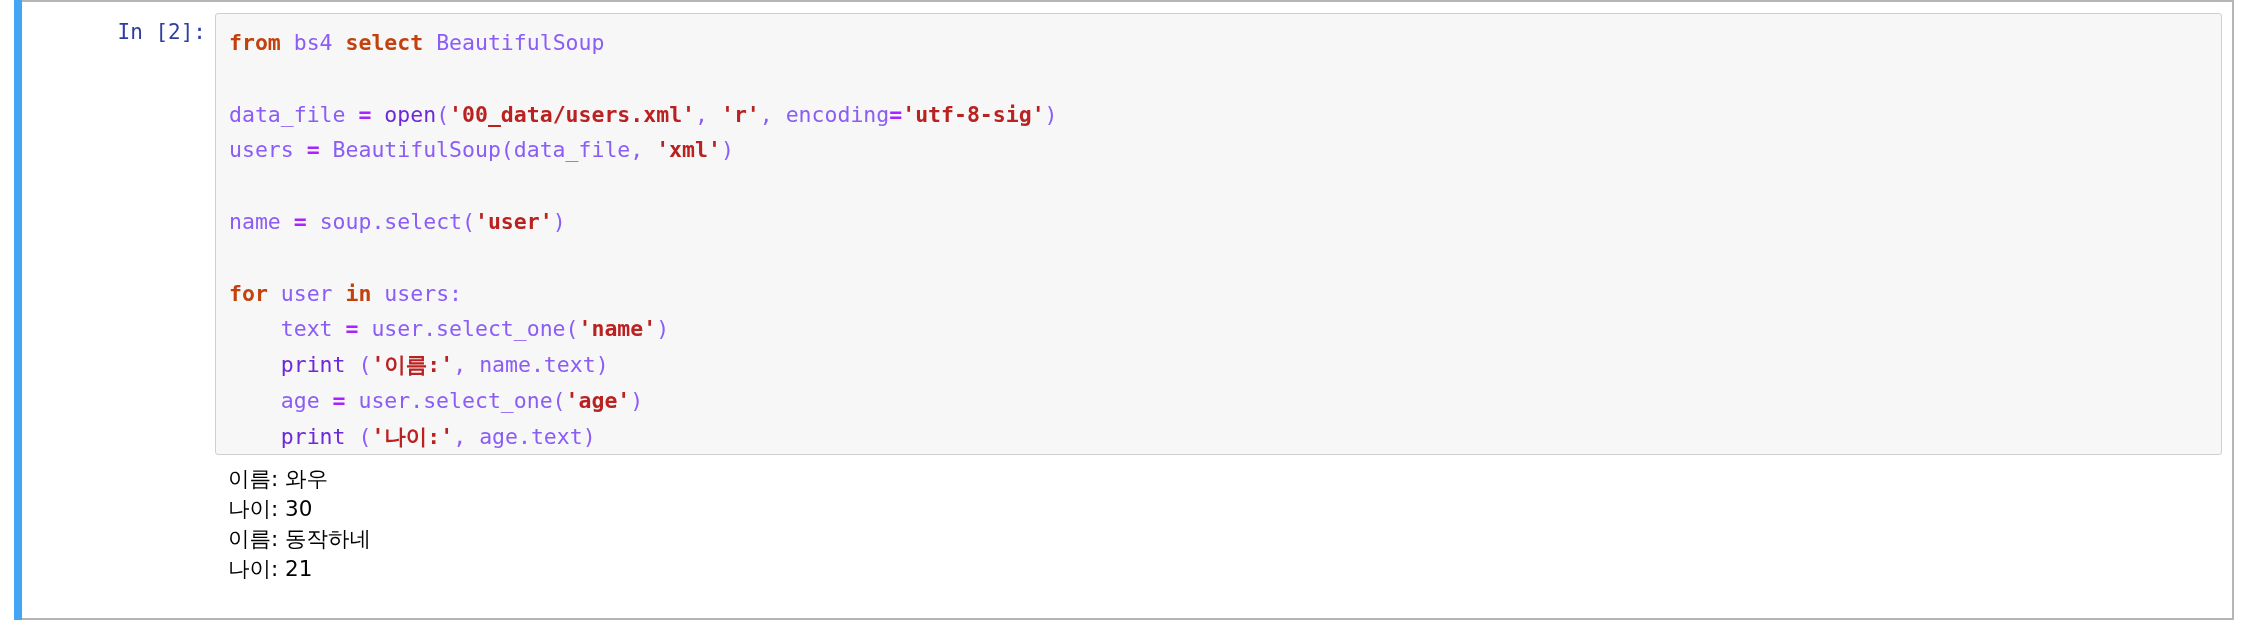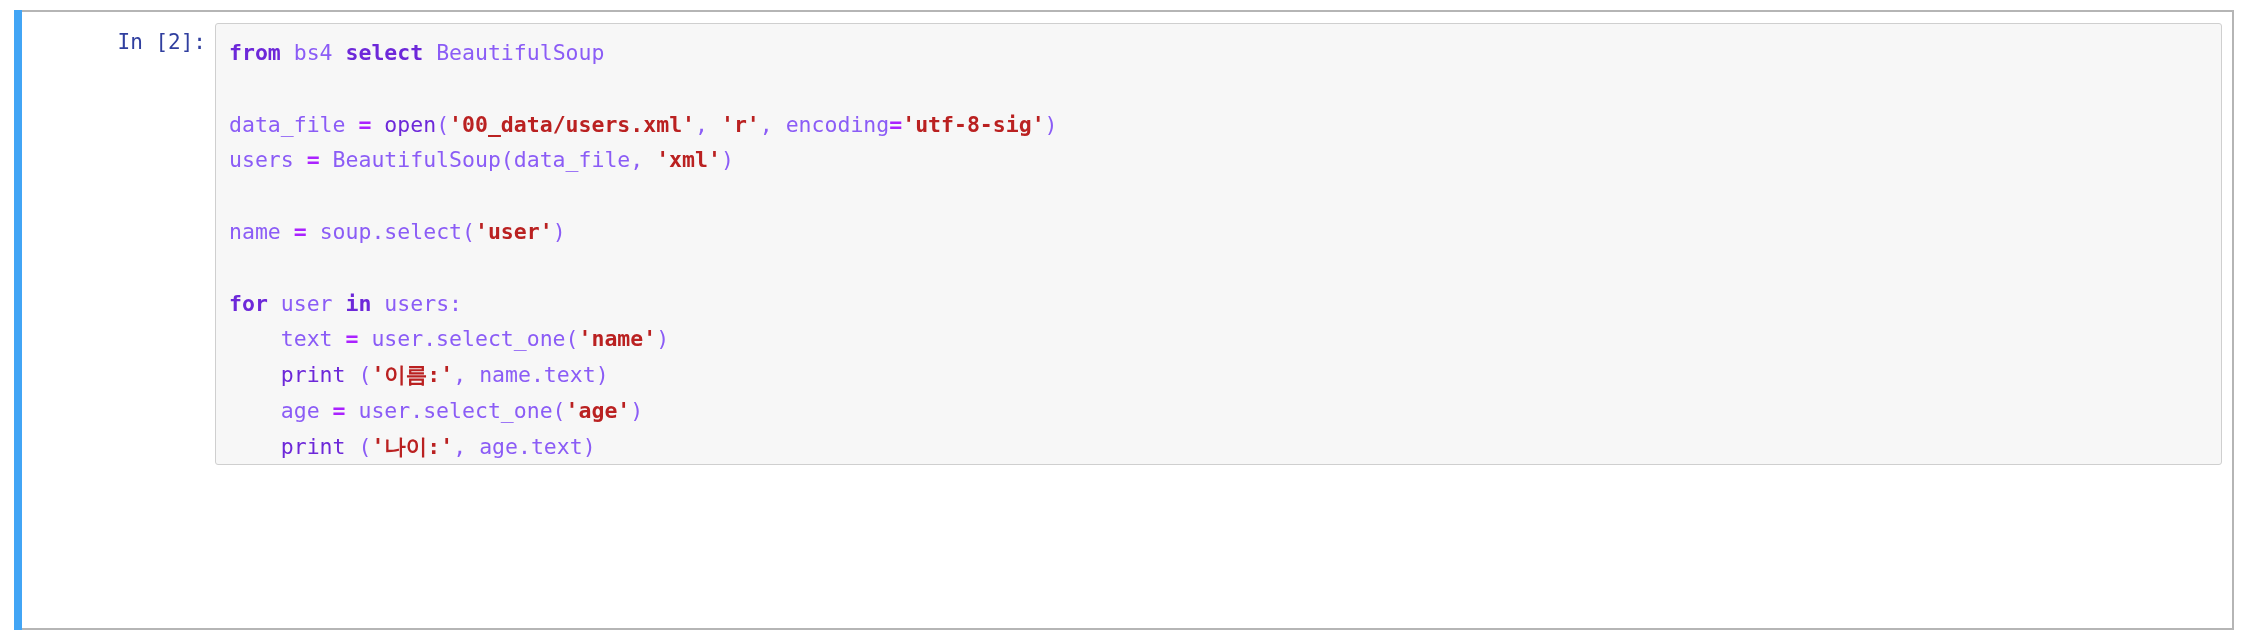--- a/index.html
+++ b/index.html
@@ -6,21 +6,21 @@
   html, body {
     margin: 0; padding: 0;
     width: 2248px; height: 644px;
     background: #ffffff;
     font-family: "Liberation Sans", sans-serif;
   }
 
   #notebook-cell {
     position: absolute;
     left: 14px;
-    top: 10px;
+    top: 0;
     width: 2220px;
     height: 620px;
     background: #ffffff;
   }
 
   
   #cell-select-bar {
     position: absolute;
     left: 0px;
     top: 0px;
@@ -74,21 +74,21 @@
     margin: 0;
     font-family: "DejaVu Sans Mono", "Liberation Mono", monospace;
     font-size: 21.5px;
     line-height: 35.8px;
     color: #000000;
     white-space: pre;
     tab-size: 4;
   }
 
   
-  .tok-kw    { color: #6d28d9; font-weight: bold; }
+  .tok-kw    { color: #c2410c; font-weight: bold; }
   .tok-fn    { color: #6d28d9; }
   .tok-str   { color: #ba2121; font-weight: bold; }
   .tok-op    { color: #aa22ff; font-weight: bold; }
   .tok-plain { color: #8b5cf6; }
 
   
   #output-area {
     position: absolute;
     left: 201px;
     top: 464px;
@@ -123,14 +123,20 @@
 
 <span class="tok-plain">name </span><span class="tok-op">=</span><span class="tok-plain"> soup.select(</span><span class="tok-str">'user'</span><span class="tok-plain">)</span>
 
 <span class="tok-kw">for</span><span class="tok-plain"> user </span><span class="tok-kw">in</span><span class="tok-plain"> users:</span>
 <span class="tok-plain">    text </span><span class="tok-op">=</span><span class="tok-plain"> user.select_one(</span><span class="tok-str">'name'</span><span class="tok-plain">)</span>
 <span class="tok-plain">    </span><span class="tok-fn">print</span><span class="tok-plain"> (</span><span class="tok-str">'이름:'</span><span class="tok-plain">, name.text)</span>
 <span class="tok-plain">    age </span><span class="tok-op">=</span><span class="tok-plain"> user.select_one(</span><span class="tok-str">'age'</span><span class="tok-plain">)</span>
 <span class="tok-plain">    </span><span class="tok-fn">print</span><span class="tok-plain"> (</span><span class="tok-str">'나이:'</span><span class="tok-plain">, age.text)</span></pre>
   </div>
 
+  <div id="output-area">
+    <pre id="output-text">이름: 와우
+나이: 30
+이름: 동작하네
+나이: 21</pre>
+  </div>
 
 </div>
 
 </body></html>

